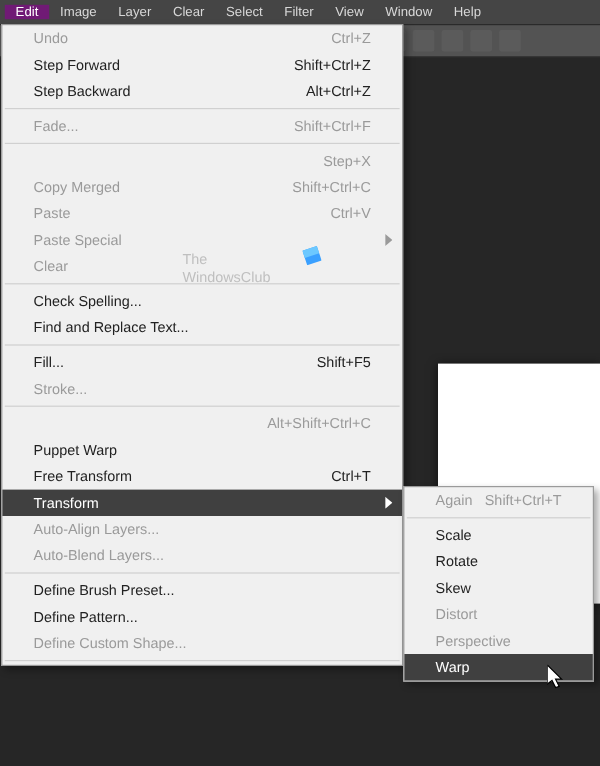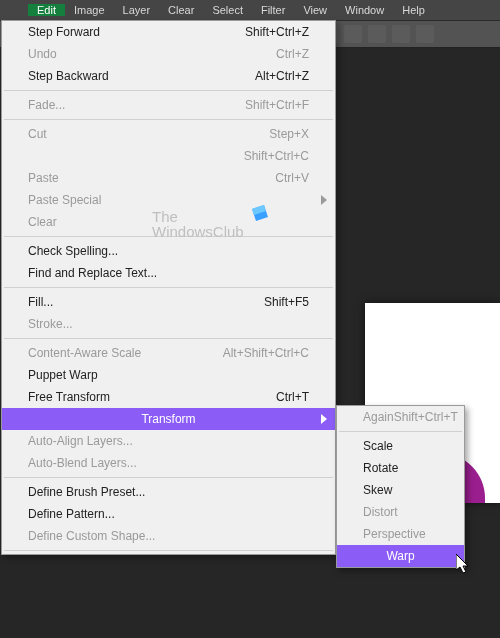--- a/index.html
+++ b/index.html
@@ -1,36 +1,36 @@
 <!DOCTYPE html>
 <html><head>
 <meta charset="utf-8">
 <style>
 * { margin: 0; padding: 0; box-sizing: border-box; font-family: "Segoe UI", Tahoma, sans-serif; }
 body { width: 500px; height: 638px; background: #2a2a2a; overflow: hidden; position: relative; }
 .menubar { background: #454545; height: 20px; display: flex; align-items: center; padding: 0 4px; font-size: 11px; color: #d8d8d8; }
 .menubar-item { padding: 0 9px; cursor: default; }
-.menubar-item.open { background: #15803d; color: #fff; margin-left: 24px; }
+.menubar-item.open { background: #701a75; color: #fff; }
 .toolbar-bg { height: 28px; background: #535353; border-top: 1px solid #2a2a2a; border-bottom: 1px solid #222; display: flex; align-items: center; gap: 6px; padding-left: 320px; }
 .tool-glyph { width: 18px; height: 18px; background: #6a6a6a; opacity: .4; border-radius: 2px; }
 .canvas-area { position: absolute; top: 48px; left: 0; right: 0; bottom: 0; background: #262626; }
 .doc { position: absolute; top: 255px; left: 365px; width: 135px; height: 200px; background: #fff; box-shadow: 0 0 8px rgba(0,0,0,.6); }
 .blob { position: absolute; bottom: 0; left: 30px; width: 90px; height: 50px; background: #9a1e8e; border-radius: 50px 50px 0 0; }
 .dropdown { position: absolute; background: #f0f0f0; border: 1px solid #9a9a9a; box-shadow: 3px 3px 6px rgba(0,0,0,.35); font-size: 12px; color: #222; }
 .menu-main { top: 20px; left: 1px; width: 335px; }
 .menu-row { height: 22px; display: flex; align-items: center; padding: 0 26px 0 26px; position: relative; cursor: default; }
-.menu-row.selected { background: #8b5cf6; color: #fff; text-align: center; }
+.menu-row.selected { background: #404040; color: #fff; }
 .menu-row.disabled { color: #9a9a9a; }
 .menu-label { flex: 1; white-space: nowrap; }
 .menu-shortcut { color: inherit; font-size: 12px; margin-left: auto; }
 .menu-sep { height: 1px; background: #d0d0d0; margin: 3px 2px; }
 .submenu-arrow { position: absolute; right: 8px; top: 6px; }
 .submenu-arrow svg { display: block; }
-.menu-sub { top: 405px; left: 336px; width: 129px; }
-.watermark { position: absolute; top: 209px; left: 152px; font-size: 15px; color: #bfbfbf; line-height: 15px; pointer-events: none; }
+.menu-sub { top: 405px; left: 336px; width: 159px; }
+.watermark { position: absolute; top: 209px; left: 152px; font-size: 12px; color: #bfbfbf; line-height: 15px; pointer-events: none; }
 .wm-square { position: absolute; top: 205px; left: 252px; width: 16px; height: 16px; pointer-events: none; }
 .cursor { position: absolute; top: 554px; left: 456px; pointer-events: none; }
 </style>
 </head>
 <body>
 
 <div class="menubar">
     <div class="menubar-item open">Edit</div>
     <div class="menubar-item">Image</div>
     <div class="menubar-item">Layer</div>
@@ -49,43 +49,43 @@
   <div class="tool-glyph"></div>
 </div>
 
 <div class="canvas-area">
   <div class="doc">
     <div class="blob"></div>
   </div>
 </div>
 
 <div class="dropdown menu-main" id="menu-main">
+    <div class="menu-row disabled">
+      <span class="menu-label">Undo</span>
+      <span class="menu-shortcut">Ctrl+Z</span>
+    </div>
     <div class="menu-row">
       <span class="menu-label">Step Forward</span>
       <span class="menu-shortcut">Shift+Ctrl+Z</span>
-    </div>
-    <div class="menu-row disabled">
-      <span class="menu-label">Undo</span>
-      <span class="menu-shortcut">Ctrl+Z</span>
     </div>
     <div class="menu-row">
       <span class="menu-label">Step Backward</span>
       <span class="menu-shortcut">Alt+Ctrl+Z</span>
     </div>
     <div class="menu-sep"></div>
     <div class="menu-row disabled">
       <span class="menu-label">Fade...</span>
       <span class="menu-shortcut">Shift+Ctrl+F</span>
     </div>
     <div class="menu-sep"></div>
     <div class="menu-row disabled">
-      <span class="menu-label">Cut</span>
       <span class="menu-shortcut">Step+X</span>
     </div>
     <div class="menu-row disabled">
+      <span class="menu-label">Copy Merged</span>
       <span class="menu-shortcut">Shift+Ctrl+C</span>
     </div>
     <div class="menu-row disabled">
       <span class="menu-label">Paste</span>
       <span class="menu-shortcut">Ctrl+V</span>
     </div>
     <div class="menu-row disabled">
       <span class="menu-label">Paste Special</span>
       <span class="submenu-arrow">
         <svg width="6" height="10">
@@ -106,21 +106,20 @@
     <div class="menu-sep"></div>
     <div class="menu-row">
       <span class="menu-label">Fill...</span>
       <span class="menu-shortcut">Shift+F5</span>
     </div>
     <div class="menu-row disabled">
       <span class="menu-label">Stroke...</span>
     </div>
     <div class="menu-sep"></div>
     <div class="menu-row disabled">
-      <span class="menu-label">Content-Aware Scale</span>
       <span class="menu-shortcut">Alt+Shift+Ctrl+C</span>
     </div>
     <div class="menu-row">
       <span class="menu-label">Puppet Warp</span>
     </div>
     <div class="menu-row">
       <span class="menu-label">Free Transform</span>
       <span class="menu-shortcut">Ctrl+T</span>
     </div>
     <div class="menu-row selected">

